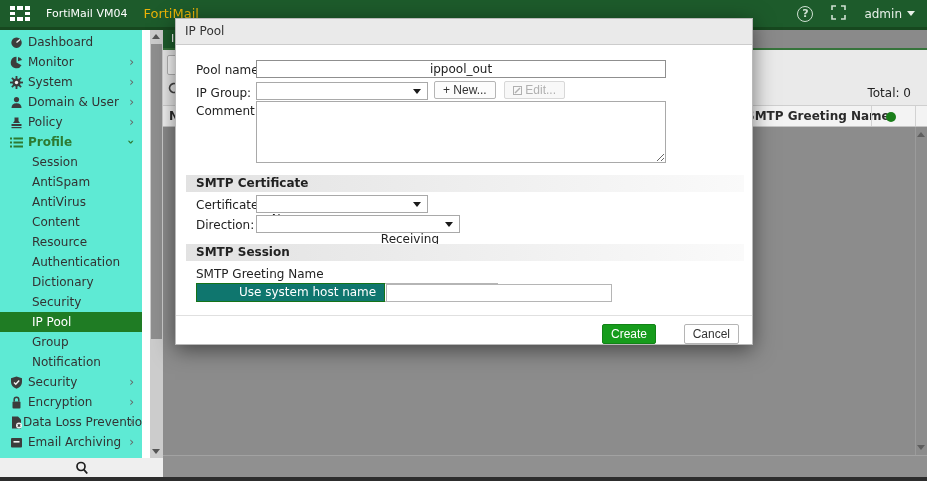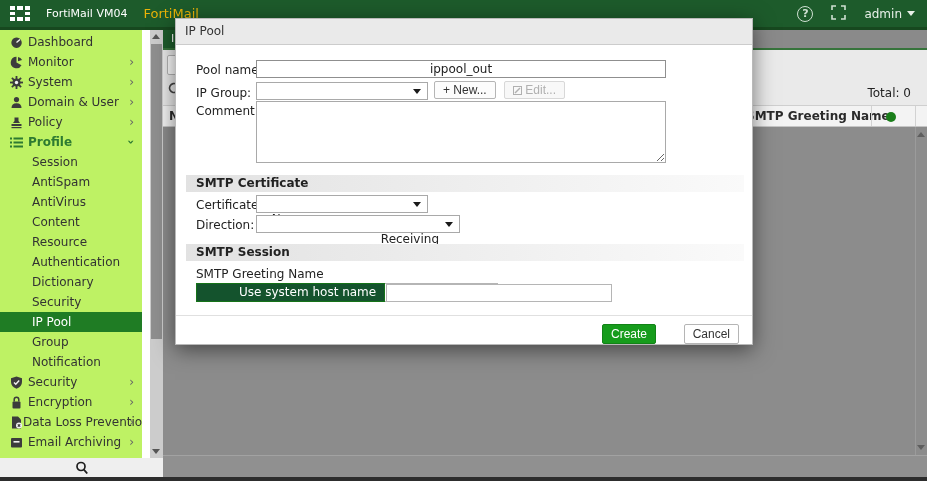--- a/index.html
+++ b/index.html
@@ -13,21 +13,21 @@
   .navbar .logo { margin-left:10px; display:flex; align-items:center; }
   .navbar .product { color:#ffffff; font-weight:normal; font-size:11px; margin-left:16px; }
   .navbar .context { color:#eab308; font-size:13px; margin-left:16px; }
   .nav-right { position:absolute; right:12px; top:0; height:27px; display:flex; align-items:center; gap:18px; }
   .help-icon { width:16px; height:16px; border:1.5px solid #cfe0d2; border-radius:50%;
     color:#cfe0d2; font-size:11px; line-height:13px; text-align:center; font-weight:bold; cursor:pointer; }
   .user-menu { color:#e8f0e9; font-size:12px; display:flex; align-items:center; gap:5px; cursor:pointer; }
   .caret-down { width:0; height:0; border-left:4px solid transparent; border-right:4px solid transparent; border-top:5px solid #e8f0e9; }
 
   
-  .sidebar { position:absolute; left:0; top:30px; width:142px; height:433px; background:#bef264; overflow:hidden; padding-top:2px; }
+  .sidebar { position:absolute; left:0; top:30px; width:142px; height:433px; background:#5eead4; overflow:hidden; padding-top:2px; }
   .side-item { position:relative; height:20px; display:flex; align-items:center; padding-left:10px; cursor:pointer; color:#333; }
   .side-item .ico { width:18px; display:flex; align-items:center; }
   .side-item .lbl { font-size:12px; white-space:nowrap; }
   .side-item .chev { position:absolute; right:8px; color:#666; font-size:12px; line-height:12px; }
   .chev.down { transform:rotate(90deg); }
   .side-item.profile .lbl, .side-item.profile .chev { color:#2d7a31; font-weight:bold; }
   .side-sub { position:relative; height:20px; line-height:20px; padding-left:32px; cursor:pointer; color:#333; font-size:12px; white-space:nowrap; }
   .side-sub.active { background:#1f7c24; color:#ffffff; }
 
   .side-scroll { position:absolute; left:150px; top:30px; width:13px; height:428px; background:#cccccc; }
@@ -81,21 +81,21 @@
   .mini-btn { position:absolute; background:#fcfcfc; border:1px solid #b5b5b5; border-radius:2px;
     height:18px; font-size:12px; color:#333; padding:0 8px; line-height:16px; cursor:pointer; white-space:nowrap; }
   .mini-btn.disabled { color:#b0b0b0; border-color:#d8d8d8; background:#f8f8f8; cursor:default; }
   .m-textarea { position:absolute; left:80px; top:82px; width:410px; height:62px; border:1px solid #a9a9a9;
     font-family:"DejaVu Sans",sans-serif; font-size:12px; padding:2px 4px; resize:both; }
   .section-bar { position:absolute; left:10px; width:558px; height:17px;
     background:linear-gradient(to right,#e2e2e2,#fafafa); font-weight:bold; font-size:12px;
     line-height:17px; padding-left:10px; color:#222; }
   .toggle-group { position:absolute; left:20px; top:264px; height:19px; display:flex; }
   .tog { height:19px; line-height:17px; font-size:12px; padding:0 8px; border:1px solid #b5b5b5; cursor:pointer; white-space:nowrap; }
-  .tog.on { background:#14532d; border-color:#157318; color:#fff;padding-left:42px; }
+  .tog.on { background:#0f766e; border-color:#157318; color:#fff;padding-left:42px; }
   .tog.off { background:#fff; color:#333; border-left:none; }
   .greeting-input { position:absolute; left:210px; top:265px; width:226px; height:18px;
     border:1px solid #b5b5b5; font-size:12px; padding:0 4px; font-family:"DejaVu Sans",sans-serif; }
   .modal-footer { position:absolute; left:0; right:0; top:296px; bottom:0; border-top:1px solid #e0e0e0; }
   .btn-create { position:absolute; right:96px; top:8px; background:#169c1c; color:#fff; border:1px solid #128217;
     border-radius:2px; font-size:12px; padding:2px 8px; cursor:pointer; }
   .btn-cancel { position:absolute; right:13px; top:8px; background:#fff; color:#333; border:1px solid #b5b5b5;
     border-radius:2px; font-size:12px; padding:2px 8px; cursor:pointer; }
 </style>
 </head>

